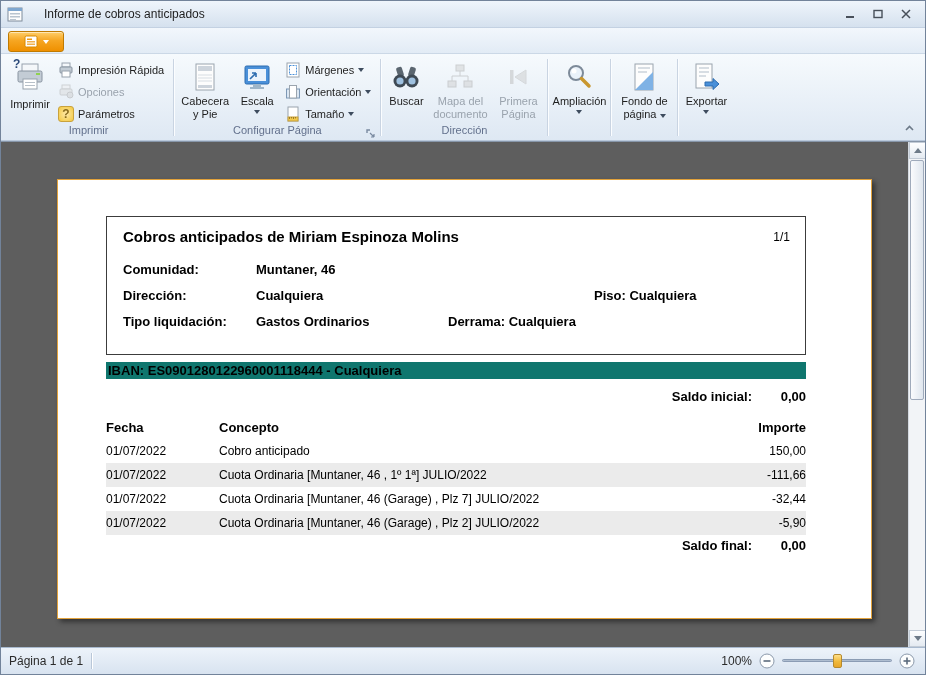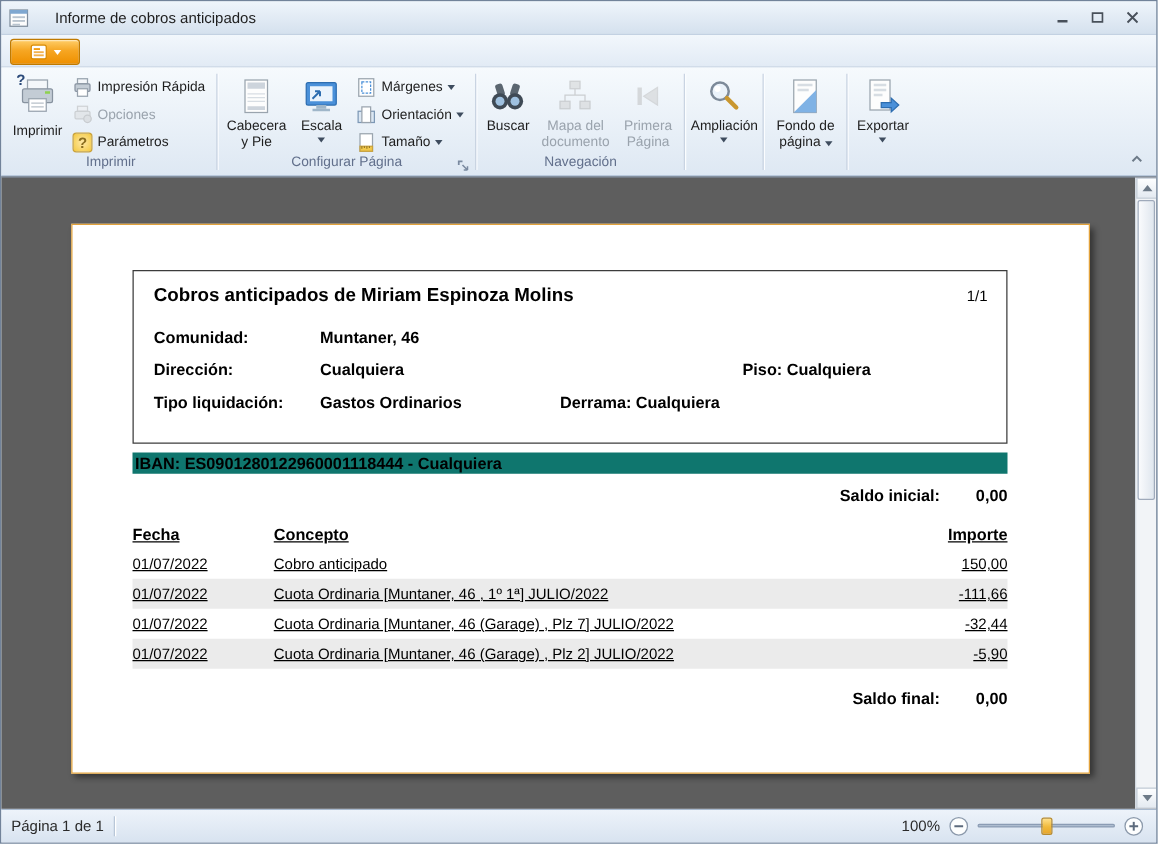--- a/index.html
+++ b/index.html
@@ -72,27 +72,27 @@
   .field-row{ display:flex; font-weight:bold; font-size:13px; margin-top:11px; }
   .field-row.first{ margin-top:17px; }
   .flabel{ width:133px; flex:0 0 133px; }
   .fval-w{ width:338px; flex:0 0 338px; }
   .fval-n{ width:192px; flex:0 0 192px; }
   .iban-band{ margin-top:7px; height:17px; line-height:17px; background:#0f766e;
               font-weight:bold; font-size:13px; padding-left:2px; }
   .saldo-row{ display:flex; justify-content:flex-end; font-weight:bold; font-size:13px; margin-top:10px; }
   .saldo-row .sval{ width:54px; text-align:right; }
   .tbl{ margin-top:13px; font-size:12px; }
-  .trow{ display:flex; height:24px; line-height:24px;text-decoration:underline; }
+  .trow{ display:flex; height:24px; line-height:24px; }
   .trow.head{ font-weight:bold; font-size:13px; height:22px; line-height:22px; }
   .trow.alt{ background:#EBEBEB; }
   .c-fecha{ width:113px; flex:0 0 113px; }
   .c-concepto{ flex:1 1 auto; }
   .c-importe{ width:80px; flex:0 0 80px; text-align:right; }
-  .saldo-final{ margin-top:16px;align-items:flex-end; }
+  .saldo-final{ margin-top:3px;align-items:flex-end; }
 
   
   .vscroll{ position:absolute; right:0; top:0; bottom:0; width:17px; background:#F2F4F7;
             border-left:1px solid #D4DAE1; }
   .sb-btn{ position:absolute; left:0; width:17px; height:17px; display:flex; align-items:center;
            justify-content:center; background:linear-gradient(#FDFEFF,#E4EAF1); border:1px solid #C2CBD6; }
   .sb-btn.up{ top:0; } .sb-btn.down{ bottom:0; }
   .tri-up{ width:0;height:0;border-left:4px solid transparent;border-right:4px solid transparent;border-bottom:5px solid #6D7A88; }
   .tri-down{ width:0;height:0;border-left:4px solid transparent;border-right:4px solid transparent;border-top:5px solid #6D7A88; }
   .sb-thumb{ position:absolute; left:1px; top:18px; width:14px; height:240px; border:1px solid #9FAABB;
@@ -288,21 +288,21 @@
           <span class="lbl">Mapa del documento</span>
         </div>
         <div class="lgbtn w52 disabled">
           <svg class="ic32" viewBox="0 0 32 32">
             <rect x="8" y="9" width="3.5" height="14" fill="#aeb6bf"></rect>
             <polygon points="24,9 24,23 13,16" fill="#c2c9d1" stroke="#aeb6bf"></polygon>
           </svg>
           <span class="lbl">Primera Página</span>
         </div>
       </div>
-      <div class="group-label">Navegación</div>
+      <div class="group-label">Dirección</div>
     </div>
 
     <div class="gsep"></div>
 
     <div class="group">
       <div class="group-body">
         <div class="lgbtn w56">
           <svg class="ic32" viewBox="0 0 32 32">
             <circle cx="13" cy="12" r="7" fill="#eaf2fa" stroke="#7d8a99" stroke-width="2"></circle>
             <circle cx="11" cy="10" r="2.5" fill="#fff"></circle>

